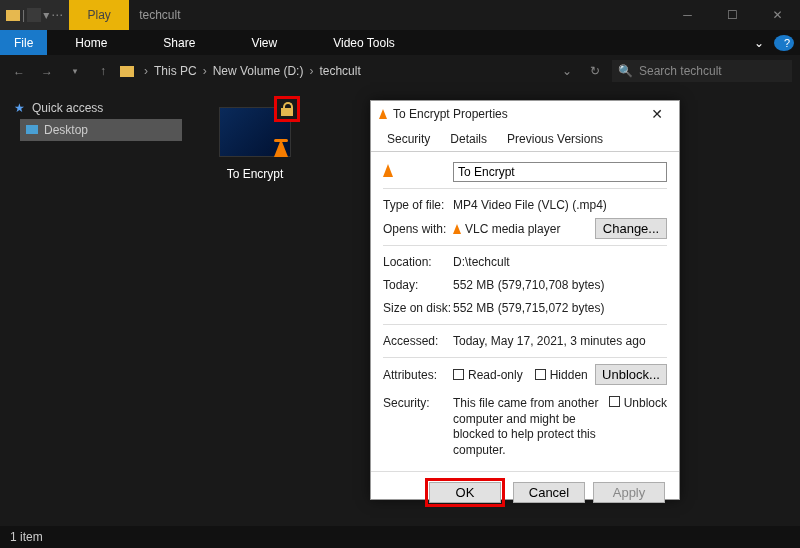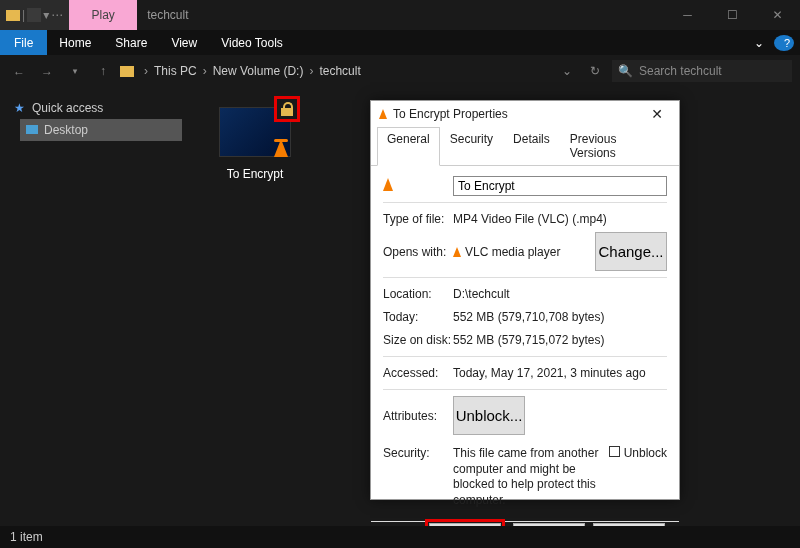--- a/index.html
+++ b/index.html
@@ -1,29 +1,29 @@
 <!DOCTYPE html>
 <html><head>
 <meta charset="utf-8">
 <style>
 * { margin: 0; padding: 0; box-sizing: border-box; font-family: "Segoe UI", Tahoma, sans-serif; font-size: 12px; }
 body { background: #1a1a1a; width: 800px; height: 548px; overflow: hidden; color: #ccc; }
 
 
 .titlebar { height: 30px; background: #1a1a1a; display: flex; align-items: stretch; }
 .tb-qat { display: flex; align-items: center; gap: 2px; padding: 0 6px; background: #2b2b2b; }
-.tb-play { background: #f9a8d4; color: #444; width: 68px; display: flex; align-items: center; justify-content: center; }
+.tb-play { background: #eab308; color: #444; width: 60px; display: flex; align-items: center; justify-content: center; }
 .tb-title { color: #999; display: flex; align-items: center; padding-left: 10px; flex: 1; }
 .tb-btns { display: flex; }
 .tb-btn { width: 45px; display: flex; align-items: center; justify-content: center; color: #888; }
 
 
 .ribbon { height: 25px; background: #111; display: flex; align-items: center; color: #fff; font-size: 12px; }
 .ribbon .file { background: #1979ca; padding: 0 14px; height: 100%; display: flex; align-items: center; }
-.ribbon .tab { padding: 0 12px; }
+.ribbon .tab { padding: 0 28px; }
 .ribbon .spacer { flex: 1; }
 .ribbon .arrow { padding: 0 10px; color: #fff; }
 .ribbon .help { padding: 0 10px; color: #fff; }
 
 
 .addrbar { height: 32px; background: #191919; display: flex; align-items: center; gap: 6px; padding: 0 8px; }
 .nav-btn { width: 22px; height: 22px; display: flex; align-items: center; justify-content: center; color: #888; }
 .addr { display: flex; align-items: center; height: 22px; color: #ccc; }
 .addr .sep { padding: 0 4px; color: #999; }
 .addr .seg { padding: 0 2px; }
@@ -50,21 +50,21 @@
 .dlg-close { margin-left:auto; width:28px; text-align:center; font-size:14px; }
 .tabs { display:flex; border-bottom:1px solid #ccc; padding: 0 6px; }
 .tabs .tab { padding: 4px 9px; border:1px solid transparent; }
 .tabs .tab.active { border:1px solid #ccc; border-bottom:1px solid #fff; background:#fff; margin-bottom:-1px; }
 .panel { padding: 10px 12px; }
 .row { display:flex; align-items:center; min-height:20px; margin-bottom:3px; }
 .row .lbl { width: 70px; color:#222; }
 .row .val { flex:1; }
 .panel hr { border:0; border-top:1px solid #ddd; margin: 6px 0; }
 .name-input { border:1px solid #888; padding: 2px 4px; flex:1; }
-.btn { background:#e1e1e1; border:1px solid #adadad; padding: 10px 0; min-width:72px; font-size:15px; }
+.btn { background:#e1e1e1; border:1px solid #adadad; padding: 2px 0; min-width:72px; font-size:13px; }
 .btn.disabled { color:#888; }
 .cb { display:flex; align-items:center; gap:4px; }
 .cb .box { width:11px; height:11px; border:1px solid #333; }
 .sec-row { display:flex; gap:4px; }
 .sec-txt { flex:1; line-height:1.3; }
 .dlg-foot { height: 42px; border-top: 1px solid #ddd; display:flex; align-items:center; justify-content:flex-end; gap:8px; padding: 0 14px; }
 .ok-wrap { border:3px solid #e60000; padding:1px; }
 
 
 .status { position:absolute; bottom:0; left:0; right:0; height:22px; background:#111; color:#ccc; display:flex; align-items:center; padding:0 10px; font-size:11px; }
@@ -164,21 +164,20 @@
   </div>
 </div>
 
 <div class="dialog">
   <div class="dlg-title">
     <span class="vlc-cone-xs"></span>
     <span>To Encrypt Properties</span>
     <span class="dlg-close">✕</span>
   </div>
   <div class="tabs">
-    <div class="tab active"><span>General</span></div>
     <div class="tab"><span>Security</span></div>
     <div class="tab"><span>Details</span></div>
     <div class="tab"><span>Previous Versions</span></div>
   </div>
   <div class="panel">
     <div class="row">
       <span class="lbl"><span class="vlc-cone-sm"></span></span>
       <input class="name-input" value="To Encrypt" style="">
     </div>
     <hr>
@@ -205,20 +204,30 @@
         <span class="val">552 MB (579,715,072 bytes)</span>
       </div>
     <hr>
     <div class="row">
         <span class="lbl">Accessed:</span>
         <span class="val">Today, May 17, 2021, 3 minutes ago</span>
       </div>
     <hr>
     <div class="row">
       <span class="lbl">Attributes:</span>
+      <span class="val" style="display:flex;gap:12px">
+        <span class="cb">
+            <span class="box"></span>
+            <span>Read-only</span>
+          </span>
+        <span class="cb">
+            <span class="box"></span>
+            <span>Hidden</span>
+          </span>
+      </span>
       <button class="btn">Unblock...</button>
     </div>
     <div class="row" style="align-items:flex-start;margin-top:11px">
       <span class="lbl">Security:</span>
       <span class="sec-row val">
         <span class="sec-txt">This file came from another computer and might be blocked to help protect this computer.</span>
         <span class="cb" style="align-items:flex-start">
             <span class="box"></span>
             <span>Unblock</span>
           </span>

